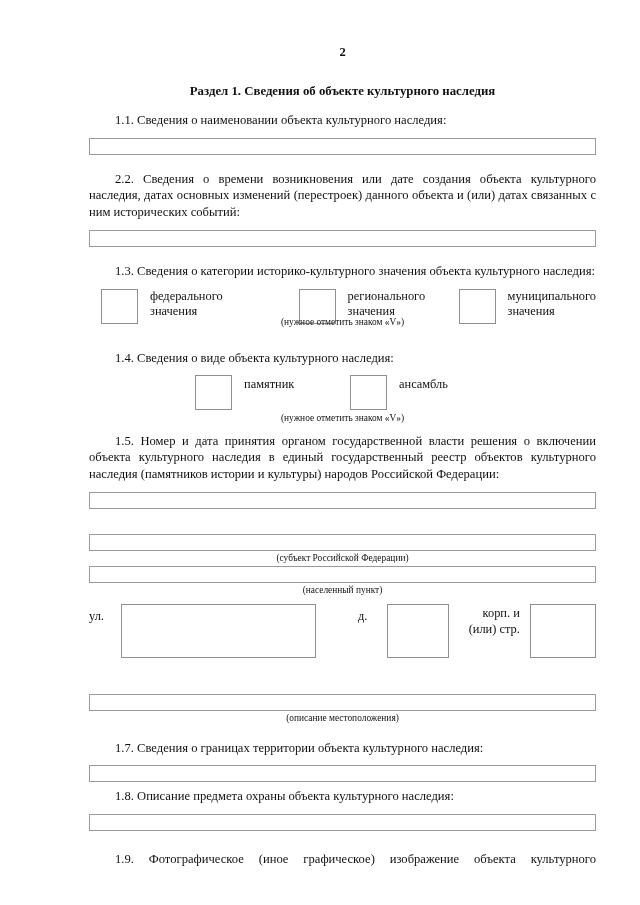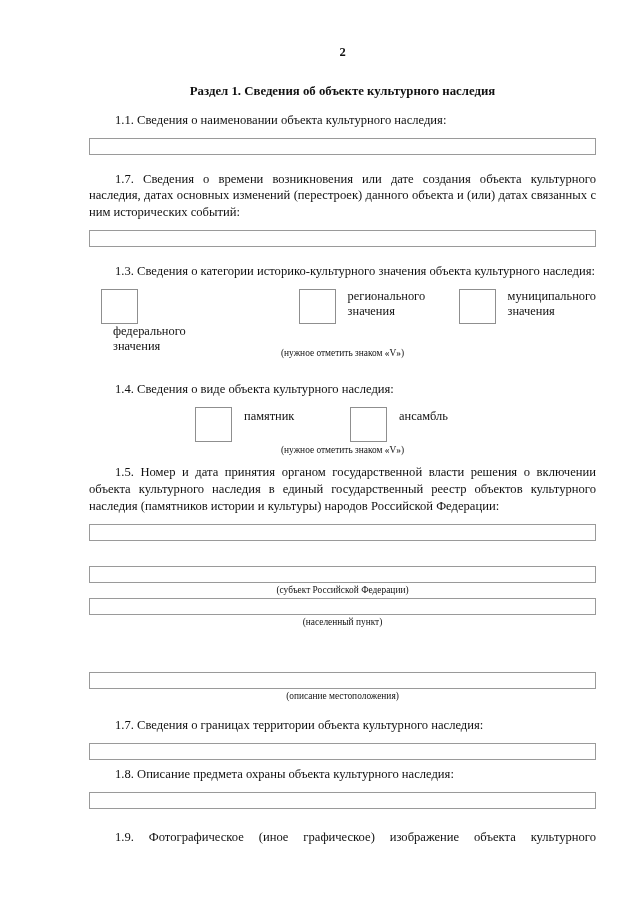--- a/index.html
+++ b/index.html
@@ -168,31 +168,31 @@
     <div class="section-title">Раздел 1. Сведения об объекте культурного наследия</div>
 
     <div class="gap-1"></div>
 
     <p class="para">1.1. Сведения о наименовании объекта культурного наследия:</p>
     <div class="gap-2"></div>
     <div class="field"></div>
 
     <div class="gap-4"></div>
 
-    <p class="para">1.7. Сведения о времени возникновения или дате создания объекта культурного наследия, датах основных изменений (перестроек) данного объекта и (или) датах связанных с ним исторических событий:</p>
+    <p class="para">2.2. Сведения о времени возникновения или дате создания объекта культурного наследия, датах основных изменений (перестроек) данного объекта и (или) датах связанных с ним исторических событий:</p>
     <div class="gap-2"></div>
     <div class="field"></div>
 
     <div class="gap-4"></div>
 
     <p class="para">1.3. Сведения о категории историко-культурного значения объекта культурного наследия:</p>
     <div class="gap-2"></div>
 
     <div class="checkbox-row" style="padding-left:12px;">
-      <div class="cb-group" style="width:176px;flex-direction:column;">
+      <div class="cb-group" style="width:176px;">
         <div class="checkbox"></div>
         <div class="cb-label">
           <div>федерального</div>
           <div>значения</div>
         </div>
       </div>
       <div class="cb-group" style="width:170px;padding-left:32px;">
         <div class="checkbox"></div>
         <div class="cb-label">
           <div>регионального</div>
@@ -239,20 +239,31 @@
     <div class="gap-2"></div>
 
     <div class="field"></div>
     <div class="caption">(субъект Российской Федерации)</div>
 
     <div class="field"></div>
     <div class="caption">(населенный пункт)</div>
 
     <div class="gap-3"></div>
 
+    <div class="addr-row">
+      <div class="addr-label" style="width:32px;">ул.</div>
+      <div class="box-street"></div>
+      <div class="addr-label" style="width:52px; text-align:right; padding-right:20px;">д.</div>
+      <div class="box-small"></div>
+      <div class="label-two-line" style="width:72px; padding-right:10px;">
+        <div>корп. и</div>
+        <div>(или) стр.</div>
+      </div>
+      <div class="box-corp"></div>
+    </div>
 
     <div class="gap-5"></div>
 
 
     <div class="gap-4"></div>
 
     <div class="field"></div>
     <div class="caption">(описание местоположения)</div>
 
     <div class="gap-1"></div>

